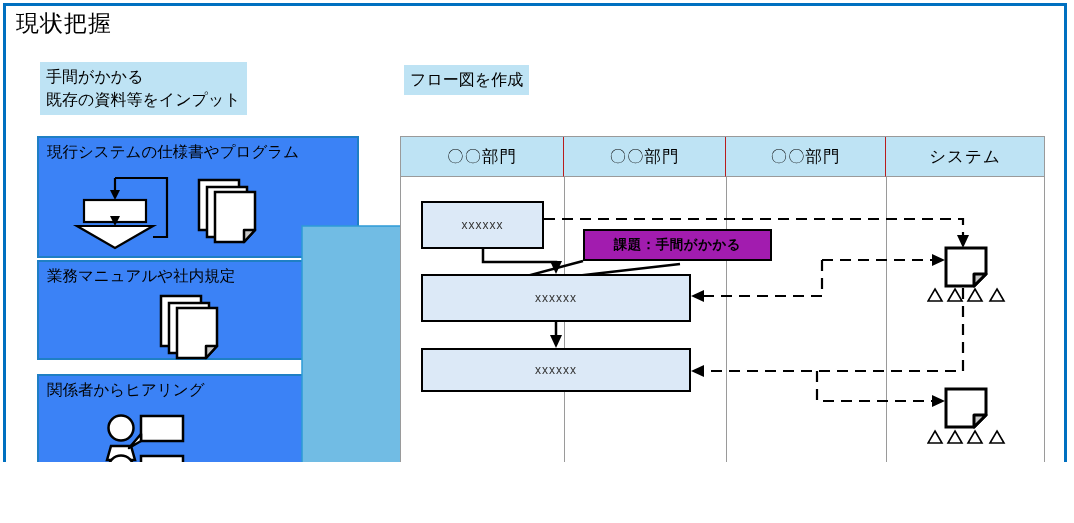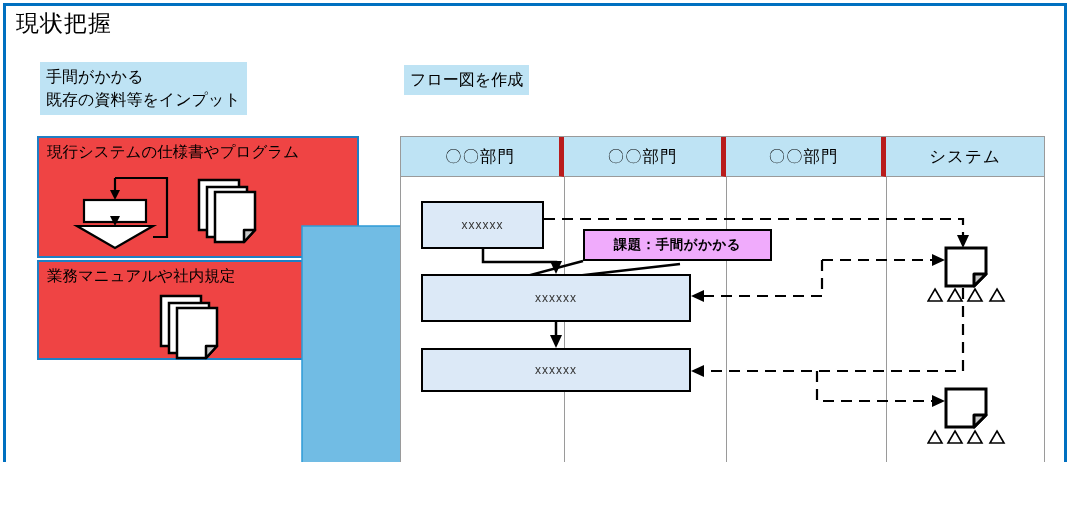--- a/index.html
+++ b/index.html
@@ -14,52 +14,52 @@
   #page-title{position:absolute;left:16px;top:8px;font-size:23px;color:#000;
     letter-spacing:1px;white-space:nowrap;}
 
   
   .caption{position:absolute;background:#BEE3F4;color:#000;font-size:16px;
     line-height:23px;padding:3px 6px 4px 6px;white-space:pre;box-sizing:border-box;}
   #caption-input{left:40px;top:62px;}
   #caption-flow{left:404px;top:65px;}
 
   
-  .src-box{position:absolute;border:2px solid #1F7FC4;background:#ef4444;box-sizing:border-box;text-decoration:underline;}
+  .src-box{position:absolute;border:2px solid #1F7FC4;background:#3b82f6;box-sizing:border-box;text-decoration:underline;}
   .src-label{position:absolute;left:8px;top:4px;font-size:15.5px;color:#000;white-space:nowrap;}
   #src-box-1{left:37px;top:136px;width:322px;height:122px;}
   #src-box-2{left:37px;top:260px;width:322px;height:100px;}
   #src-box-3{left:37px;top:374px;width:322px;height:126px;}
 
   .icon-svg{position:absolute;}
 
   
   #blue-arrow{position:absolute;left:300px;top:212px;width:135px;height:288px;}
 
   
   #flow-table{position:absolute;left:400px;top:136px;width:645px;height:373px;
     border:1px solid #9a9a9a;box-sizing:border-box;background:#fff;}
   #flow-head{position:absolute;left:0;top:0;width:100%;height:40px;display:flex;}
-  .flow-col-head{flex:0 0 auto;background:#BEE3F4;border-right:5px solid #b91c1c;
+  .flow-col-head{flex:0 0 auto;background:#BEE3F4;border-right:1px solid #b91c1c;
     border-bottom:1px solid #9a9a9a;display:flex;align-items:center;justify-content:center;
     font-size:16.5px;color:#000;box-sizing:border-box;letter-spacing:1px;}
   .flow-col-head:last-child{border-right:none;}
   .flow-vline{position:absolute;top:40px;bottom:0;width:1px;background:#9a9a9a;}
 
   
   .proc{position:absolute;border:2.5px solid #000;background:#DCE9F7;
     display:flex;align-items:center;justify-content:center;box-sizing:border-box;
     font-size:12px;color:#333;letter-spacing:1px;}
   #proc-1{left:421px;top:201px;width:123px;height:48px;}
   #proc-2{left:421px;top:274px;width:270px;height:48px;}
   #proc-3{left:421px;top:348px;width:270px;height:44px;}
 
   
   #callout{position:absolute;left:583px;top:229px;width:189px;height:32px;
-    border:2px solid #000;background:#f0abfc;display:flex;align-items:center;
+    border:2px solid #000;background:#a21caf;display:flex;align-items:center;
     justify-content:center;font-size:13.5px;font-weight:bold;color:#000;
     box-sizing:border-box;letter-spacing:0.5px;}
 
   
   #overlay{position:absolute;left:0;top:0;width:1074px;height:523px;pointer-events:none;}
 
   .tri-row{position:absolute;display:flex;gap:11px;}
 </style>
 </head>
 <body>
@@ -96,20 +96,35 @@
   <div class="src-box" id="src-box-2">
     <div class="src-label">業務マニュアルや社内規定</div>
     <svg class="icon-svg" style="left:120px;top:32px;" width="74" height="66" viewBox="0 0 74 66">
       <rect x="2" y="2" width="40" height="50" fill="#fff" stroke="#000" stroke-width="2.5"></rect>
       <rect x="10" y="9" width="40" height="50" fill="#fff" stroke="#000" stroke-width="2.5"></rect>
       <path d="M18,14 L58,14 L58,52 L47,64 L18,64 Z" fill="#fff" stroke="#000" stroke-width="2.5"></path>
       <path d="M47,64 L47,52 L58,52 Z" fill="#c9c9c9" stroke="#000" stroke-width="2.5" stroke-linejoin="round"></path>
     </svg>
   </div>
 
+  <div class="src-box" id="src-box-3">
+    <div class="src-label">関係者からヒアリング</div>
+    <svg class="icon-svg" style="left:60px;top:38px;" width="90" height="48" viewBox="0 0 90 48">
+      <circle cx="22" cy="14" r="12.5" fill="#fff" stroke="#000" stroke-width="2.5"></circle>
+      <path d="M8,46 L12,32 L32,32 L36,46 Z" fill="#fff" stroke="#000" stroke-width="2.5"></path>
+      <rect x="42" y="2" width="42" height="25" fill="#fff" stroke="#000" stroke-width="2.5"></rect>
+      <path d="M42,27 L42,20 L30,34 Z" fill="#fff" stroke="#000" stroke-width="2.5" stroke-linejoin="round"></path>
+    </svg>
+    <svg class="icon-svg" style="left:60px;top:78px;" width="90" height="48" viewBox="0 0 90 48">
+      <circle cx="22" cy="14" r="12.5" fill="#fff" stroke="#000" stroke-width="2.5"></circle>
+      <path d="M8,46 L12,32 L32,32 L36,46 Z" fill="#fff" stroke="#000" stroke-width="2.5"></path>
+      <rect x="42" y="2" width="42" height="25" fill="#fff" stroke="#000" stroke-width="2.5"></rect>
+      <path d="M42,27 L42,20 L30,34 Z" fill="#fff" stroke="#000" stroke-width="2.5" stroke-linejoin="round"></path>
+    </svg>
+  </div>
 
   <svg id="blue-arrow" viewBox="0 0 135 288" preserveAspectRatio="none">
     <polygon points="2,14 108,14 133,134 108,288 2,266" fill="#71BCE4" stroke="#2E9BD6" stroke-width="1.5"></polygon>
   </svg>
 
   <div id="flow-table">
     <div id="flow-head">
       <div class="flow-col-head" style="width:163px;">〇〇部門</div>
       <div class="flow-col-head" style="width:162px;">〇〇部門</div>
       <div class="flow-col-head" style="width:160px;">〇〇部門</div>

